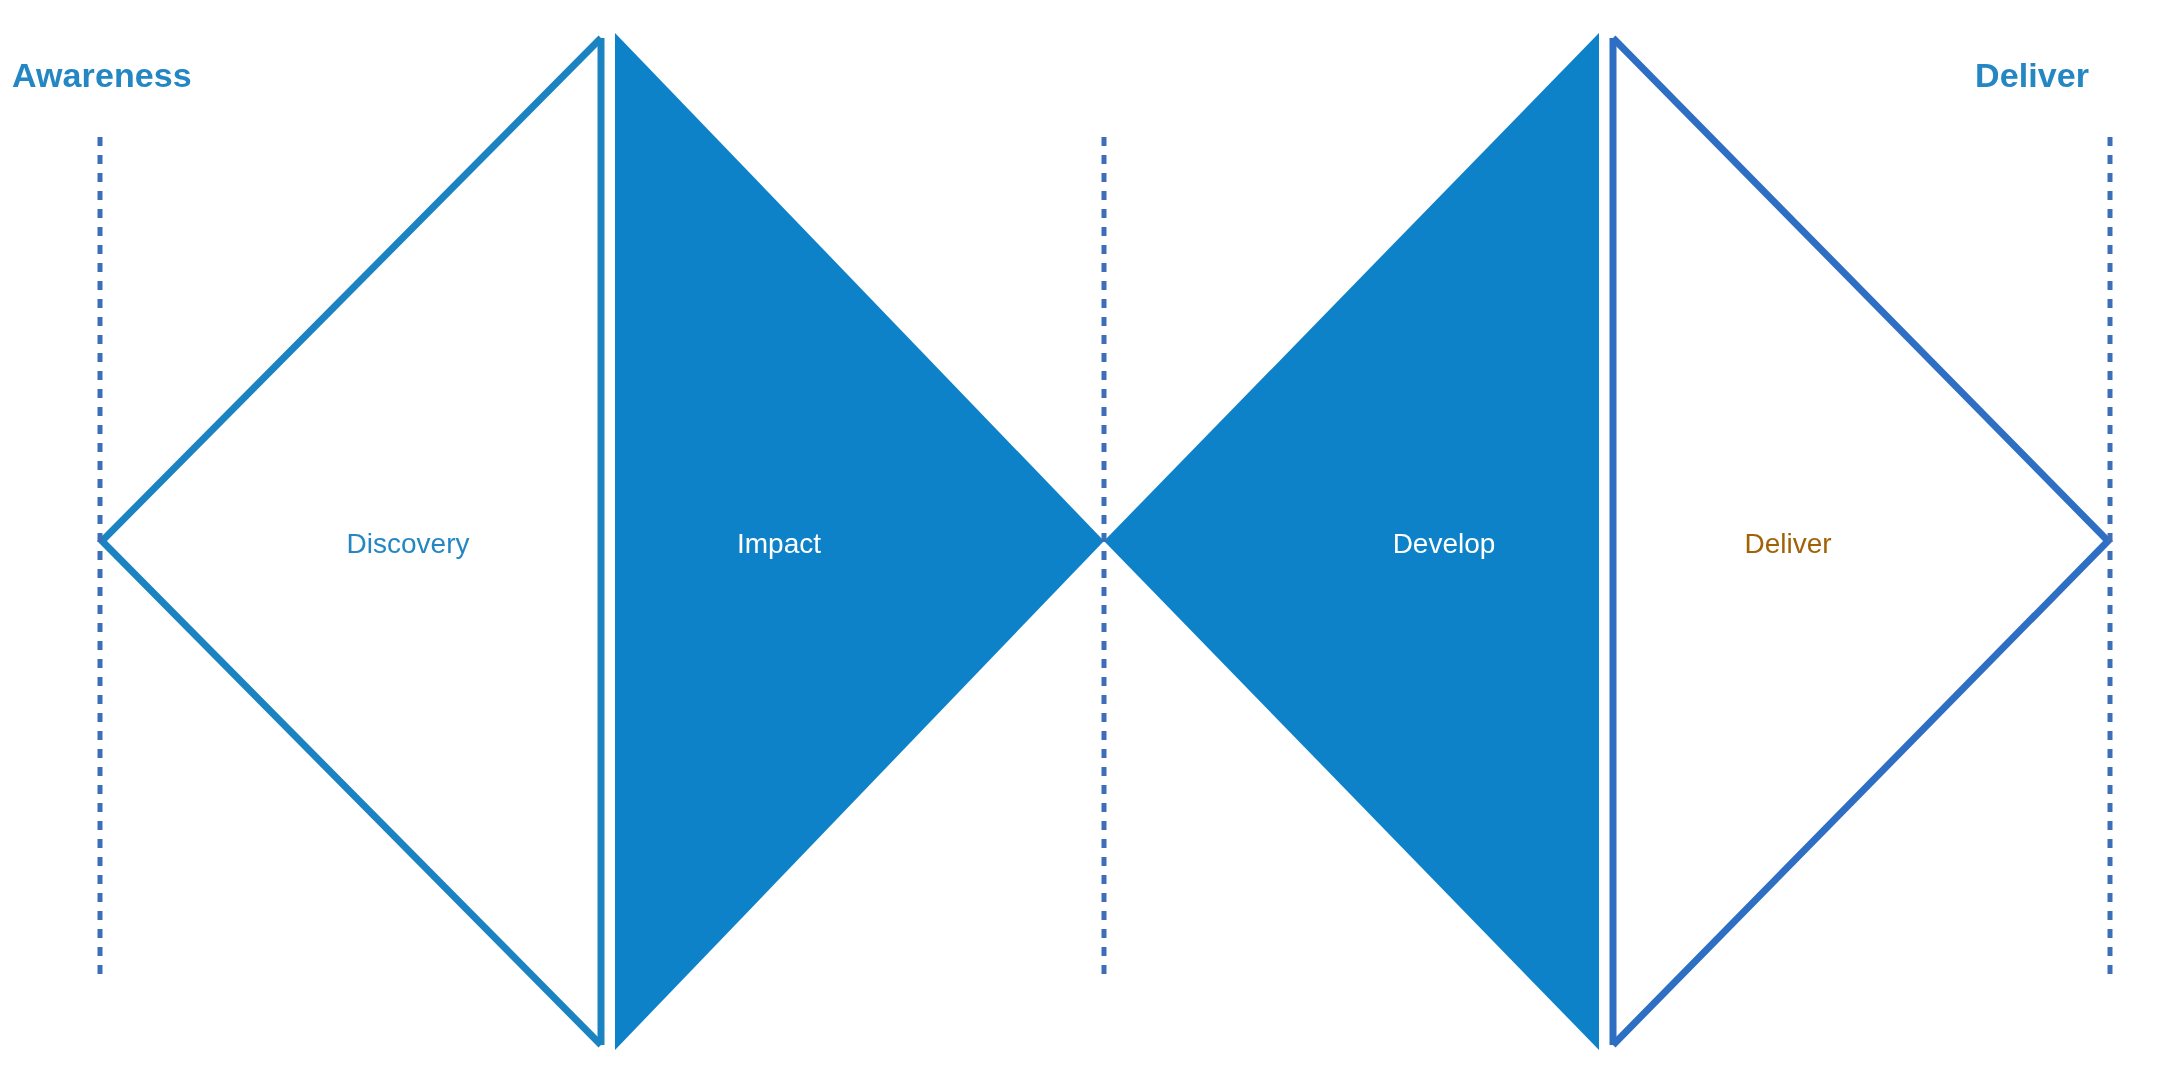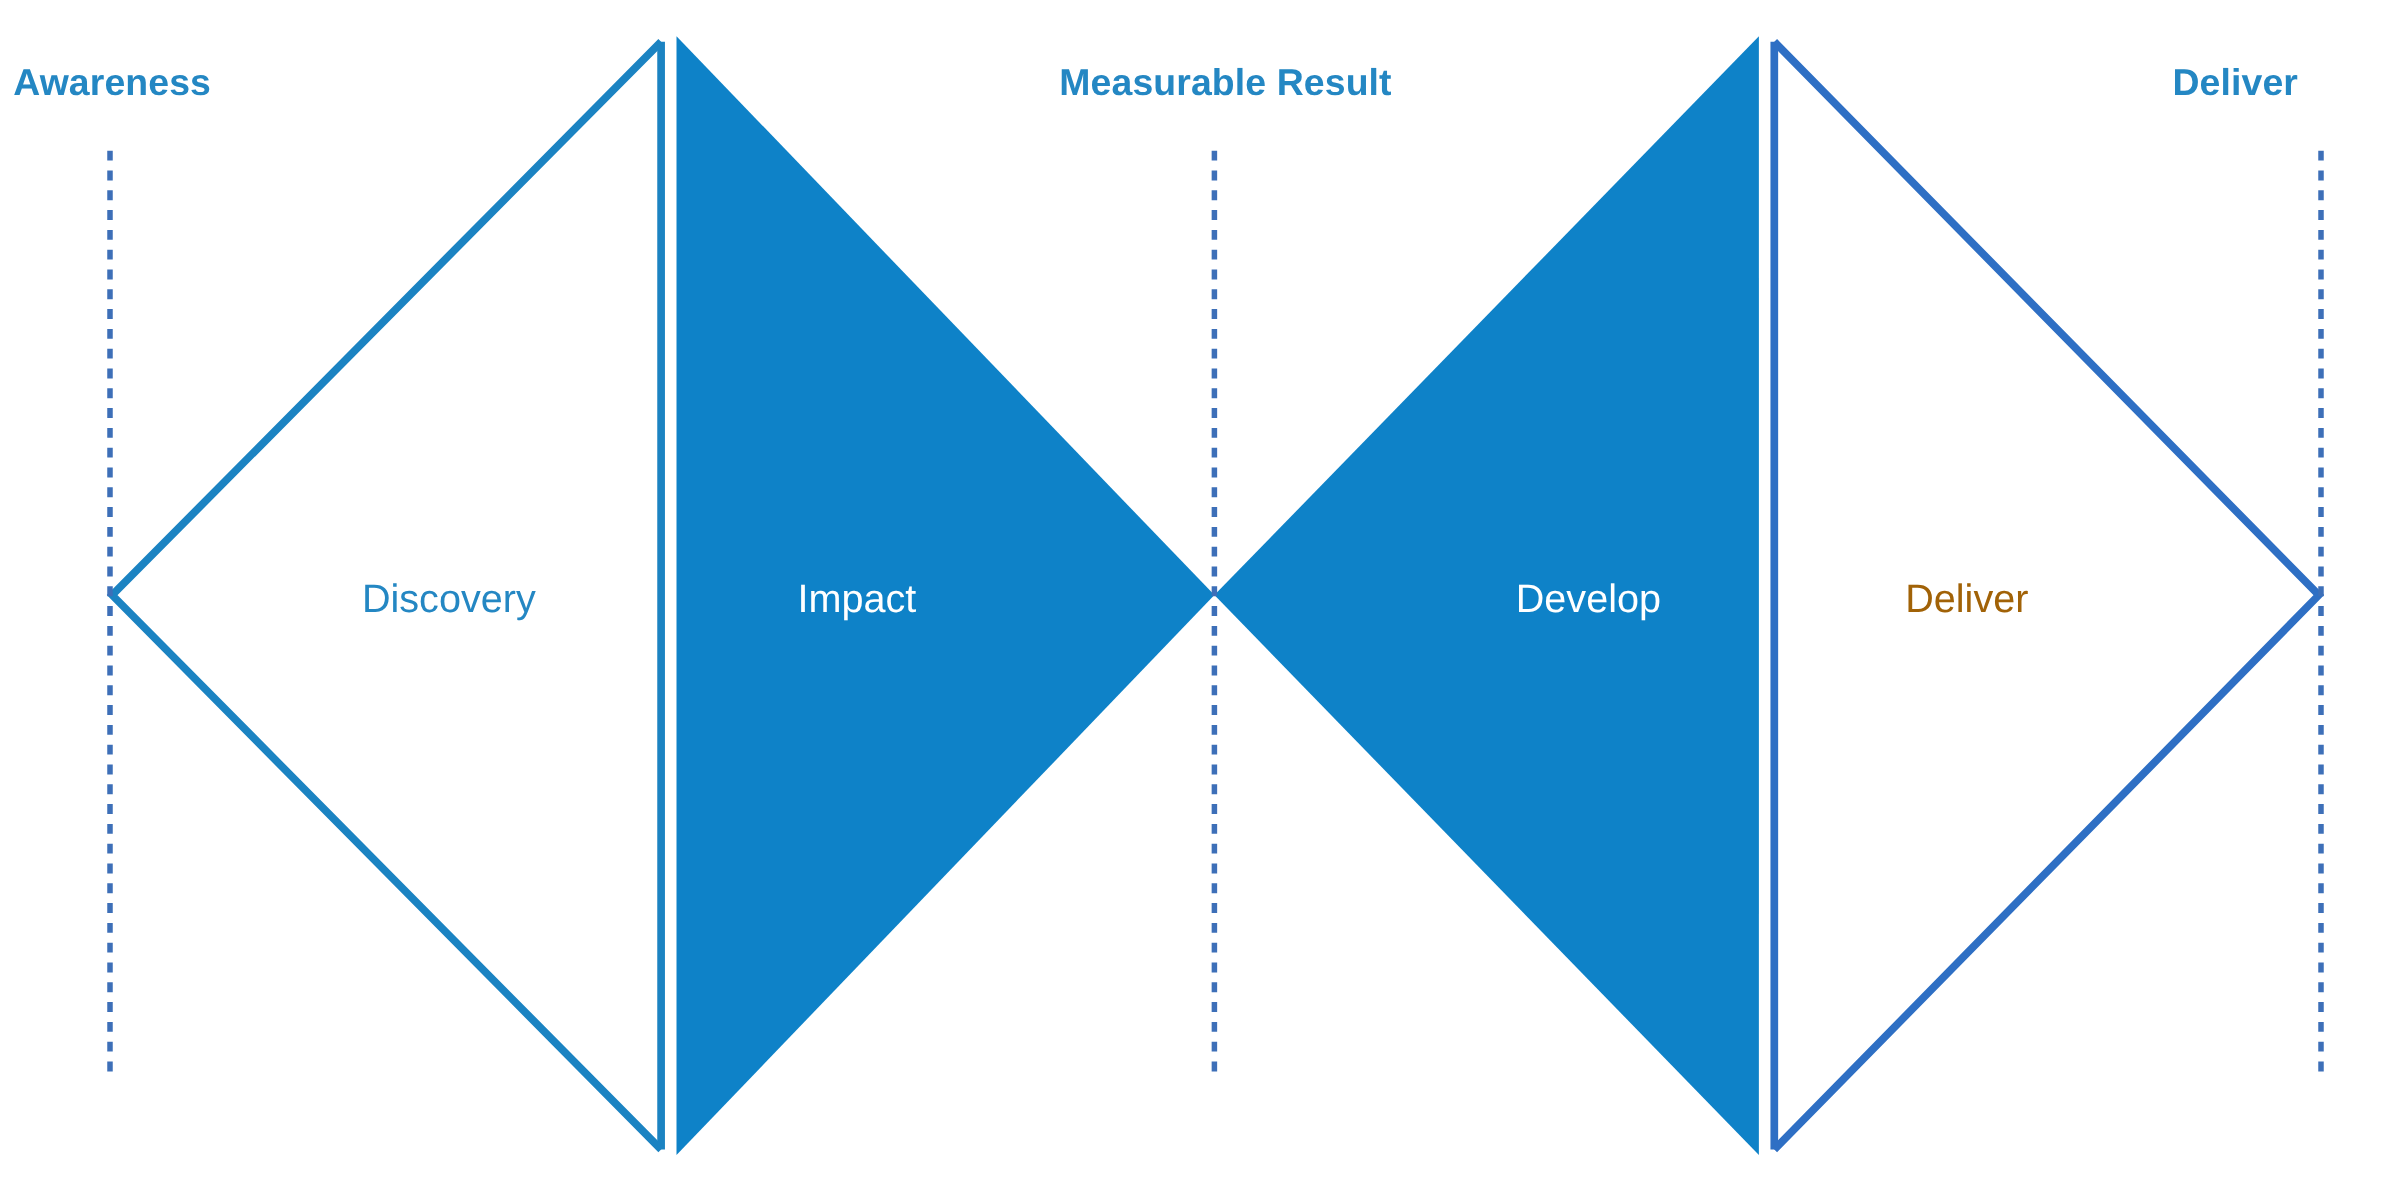--- a/index.html
+++ b/index.html
@@ -38,21 +38,21 @@
     letter-spacing: 0.1px;
     line-height: 1;
   }
   #label-awareness { left: 12px;  top: 58px; }
   #label-measurable { left: 963px; top: 58px; }
   #label-impact    { left: 1975px; top: 58px; }
 
   .stage-label {
     position: absolute;
     font-family: "Liberation Sans", sans-serif;
-    font-size: 36px;
+    font-size: 28px;
     font-weight: 400;
     white-space: nowrap;
     line-height: 1;
     transform: translate(-50%, -50%);
   }
   .stage-label.on-white-cyan { color: #2487C3; }
   .stage-label.on-white-royal { color: #a16207; text-align: right; }
   .stage-label.on-fill { color: #ffffff; }
 
   #label-discovery { left: 408px;  top: 544px; }
@@ -87,21 +87,20 @@
 
     <line x1="100" y1="137" x2="100" y2="975" stroke="#3D6FB8" stroke-width="5" stroke-dasharray="9 9"></line>
 
     <line x1="1104" y1="137" x2="1104" y2="975" stroke="#3D6FB8" stroke-width="5" stroke-dasharray="9 9"></line>
 
     <line x1="2110" y1="137" x2="2110" y2="975" stroke="#3D6FB8" stroke-width="5" stroke-dasharray="9 9"></line>
   </svg>
 
   <div class="hdr-label" id="label-awareness">Awareness</div>
 
-  <div class="hdr-label" id="label-measurable">Measurable Result</div>
 
   <div class="hdr-label" id="label-impact">Deliver</div>
 
   <div class="stage-label on-white-cyan" id="label-discovery">Discovery</div>
 
   <div class="stage-label on-fill" id="label-define">Impact</div>
 
   <div class="stage-label on-fill" id="label-develop">Develop</div>
 
   <div class="stage-label on-white-royal" id="label-deliver">Deliver</div>

